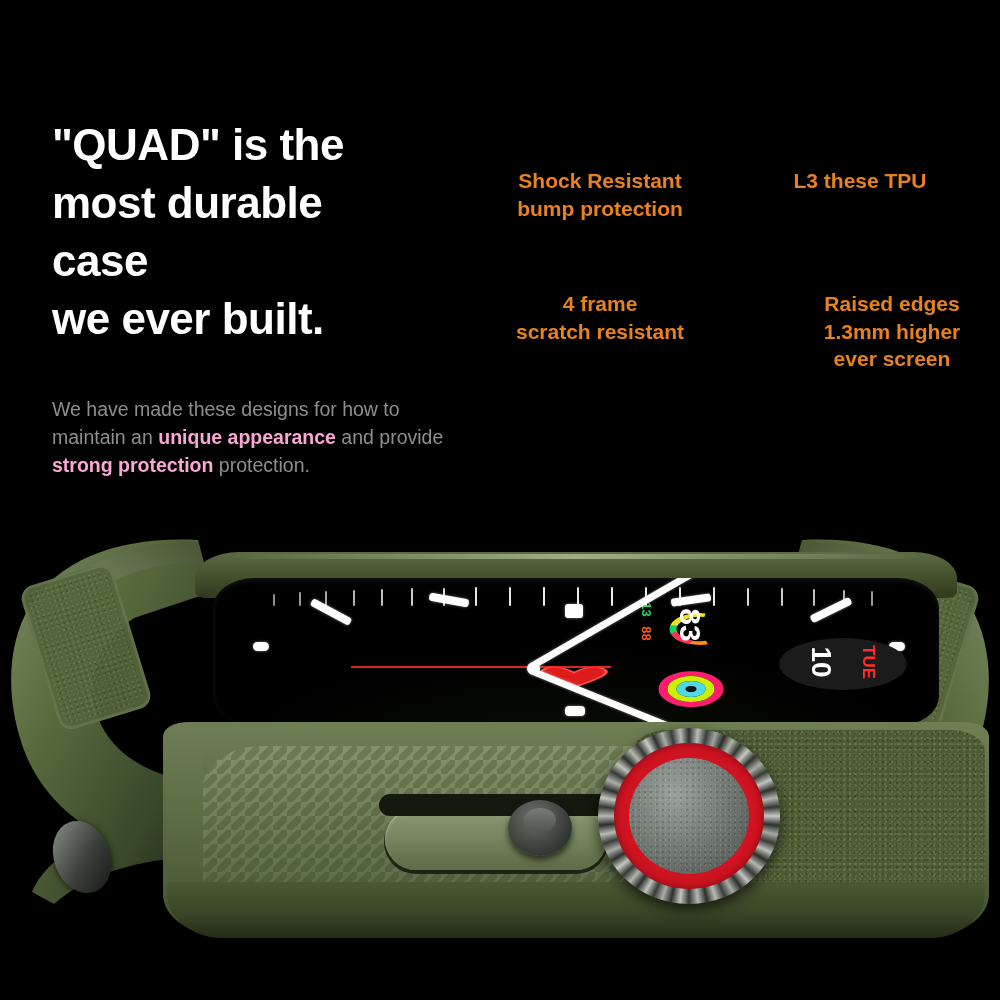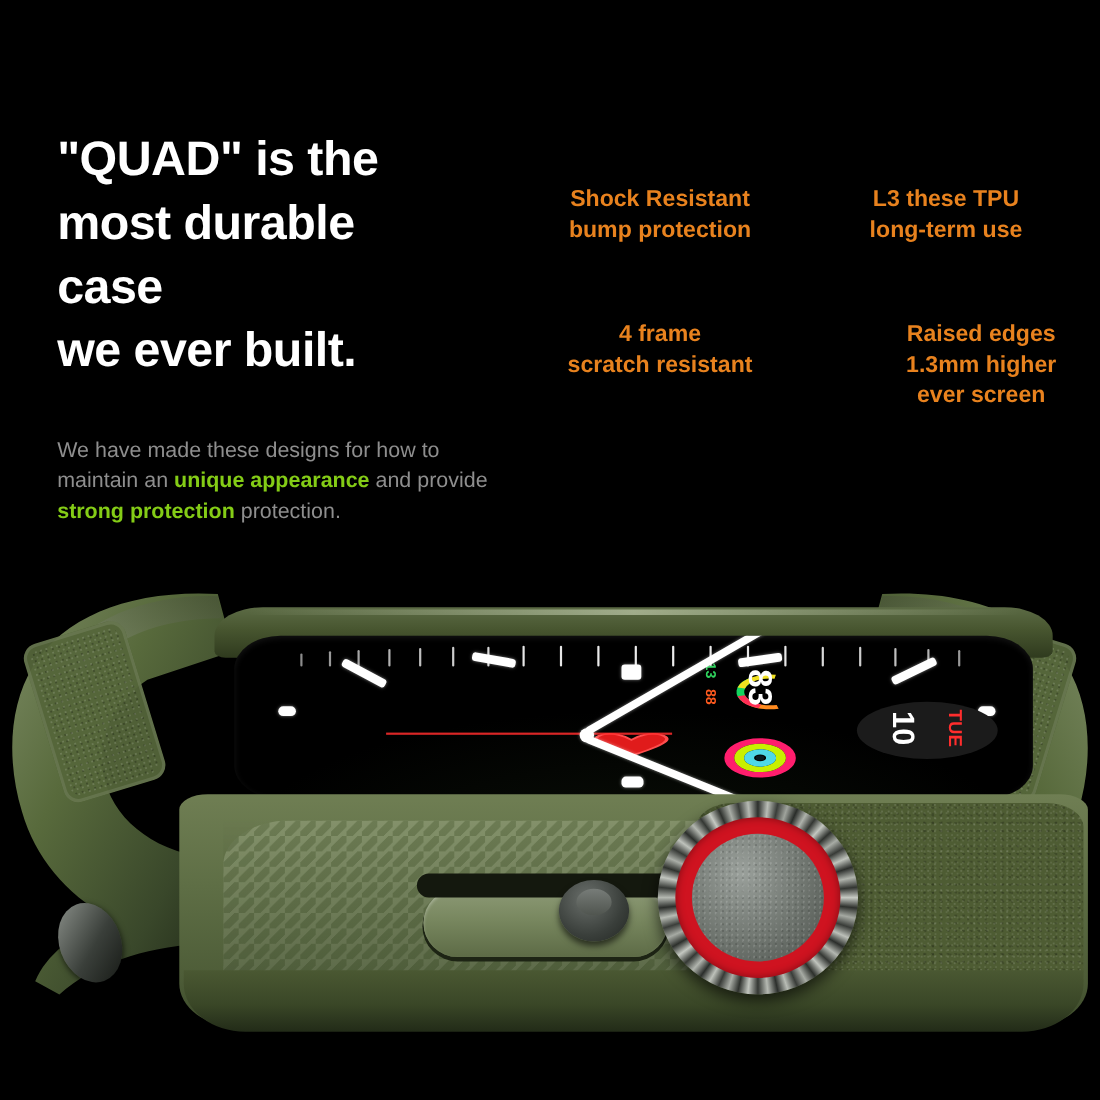--- a/index.html
+++ b/index.html
@@ -5,21 +5,21 @@
   html,body{margin:0;padding:0;background:#000;}
   body{width:1000px;height:1000px;overflow:hidden;font-family:"Liberation Sans",sans-serif;}
   #stage{position:relative;width:1000px;height:1000px;background:#000;overflow:hidden;}
 
   
   .headline{position:absolute;left:52px;top:116px;width:420px;color:#fff;
     font-size:44px;line-height:1.32;font-weight:700;letter-spacing:-0.5px;}
   .headline div{white-space:nowrap;}
   .subcopy{position:absolute;left:52px;top:375px;width:400px;color:#8e8e8e;
     font-size:19.5px;line-height:1.44;font-weight:400;}
-  .subcopy b{color:#84cc16;font-weight:700;text-align:center;}
+  .subcopy b{color:#f9a8d4;font-weight:700;text-align:center;}
 
   .feat{position:absolute;color:#e8821e;font-weight:700;font-size:21px;
     line-height:1.32;text-align:center;}
   #feat-shock{left:482px;top:167px;width:236px;}
   #feat-tpu{left:742px;top:167px;width:236px;}
   #feat-frame{left:482px;top:290px;width:236px;}
   #feat-edges{left:774px;top:290px;width:236px;}
 
   
   #product{position:absolute;left:0;top:512px;width:1000px;height:430px;}
@@ -163,21 +163,20 @@
   </div>
 
   <p class="subcopy"><span>We have made these designs for how to maintain an </span><b>unique appearance</b><span> and provide </span><b>strong protection</b><span> protection.</span></p>
 
   <div class="feat" id="feat-shock">
     <div>Shock Resistant</div>
     <div>bump protection</div>
   </div>
   <div class="feat" id="feat-tpu">
     <div>L3 these TPU</div>
-    <div>long-term use</div>
   </div>
   <div class="feat" id="feat-frame">
     <div>4 frame</div>
     <div>scratch resistant</div>
   </div>
   <div class="feat" id="feat-edges">
     <div>Raised edges</div>
     <div>1.3mm higher</div>
     <div>ever screen</div>
   </div>

